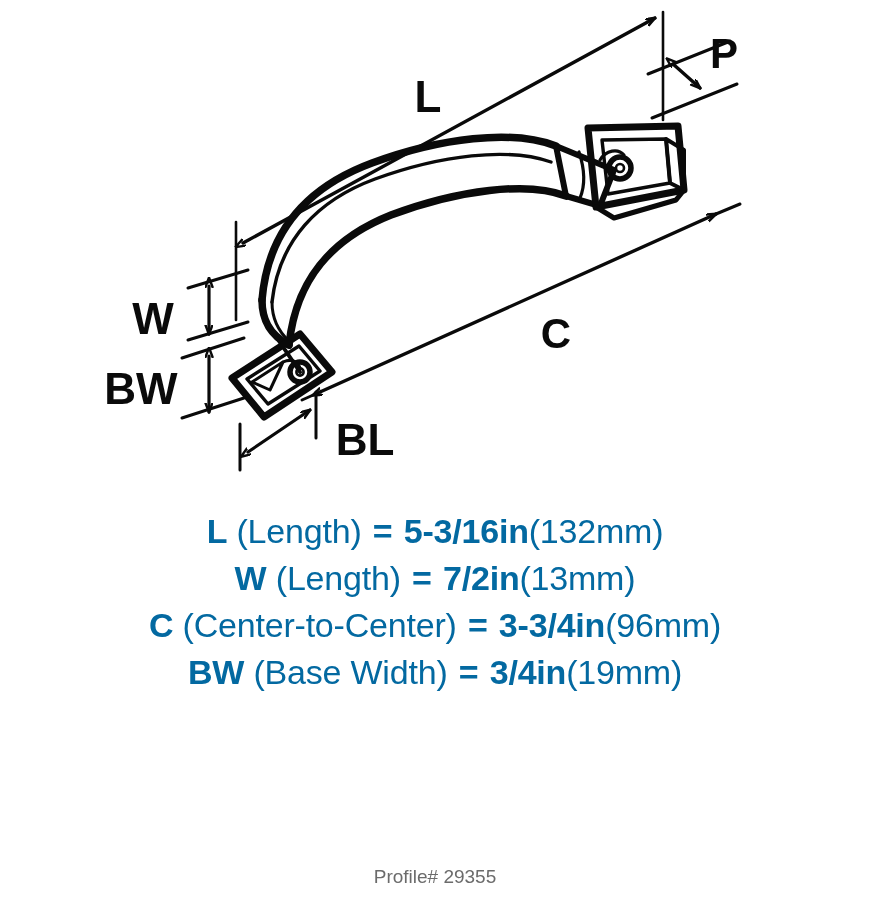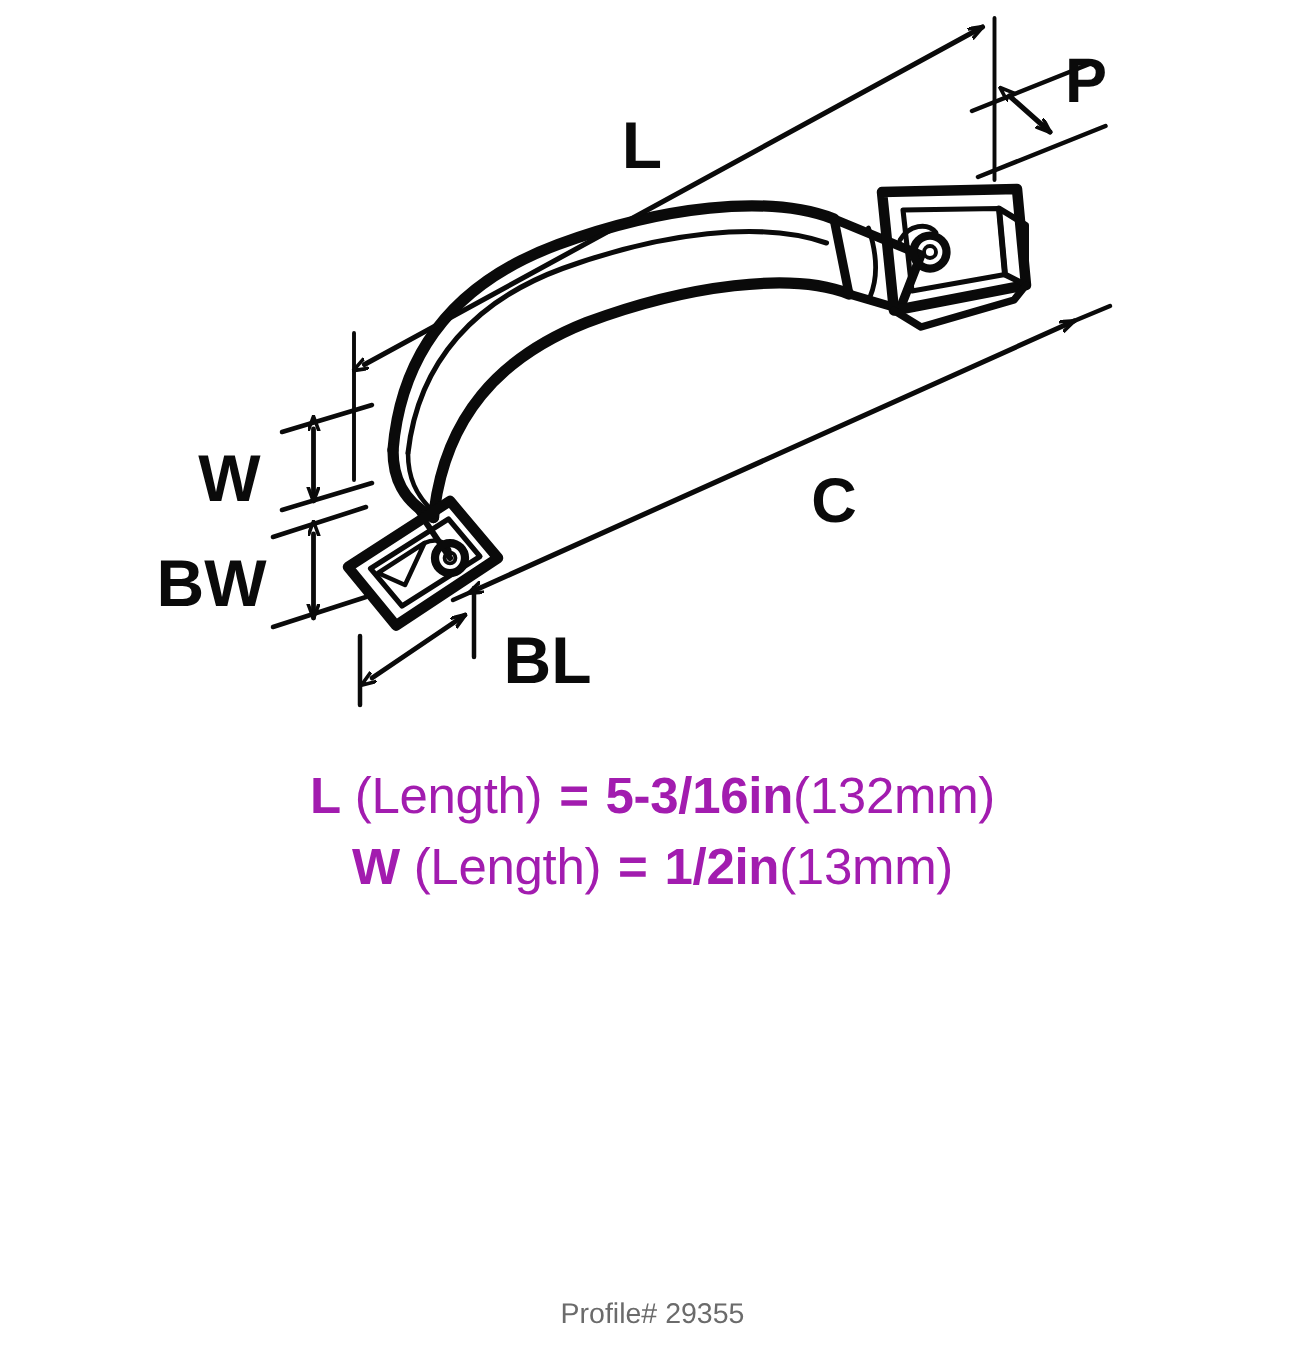--- a/index.html
+++ b/index.html
@@ -40,21 +40,21 @@
     position: absolute;
     left: 0;
     top: 508px;
     width: 870px;
     text-align: center;
   }
   .spec-row {
     font-size: 34px;
     line-height: 47px;
     white-space: nowrap;
-    color: #a21caf;
+    color: #0369a1;
     letter-spacing: -0.2px;
   }
   .spec-key {
     font-weight: bold;
   }
   .spec-name {
     font-weight: normal;
   }
   .spec-eq {
     font-weight: bold;
@@ -203,17 +203,29 @@
   <div class="spec-row">
     <span class="spec-key">L</span>
     <span class="spec-name">(Length)</span>
     <span class="spec-eq">=</span>
     <span class="spec-imperial">5-3/16in</span><span class="spec-metric">(132mm)</span>
   </div>
   <div class="spec-row">
     <span class="spec-key">W</span>
     <span class="spec-name">(Length)</span>
     <span class="spec-eq">=</span>
-    <span class="spec-imperial">1/2in</span><span class="spec-metric">(13mm)</span>
+    <span class="spec-imperial">7/2in</span><span class="spec-metric">(13mm)</span>
+  </div>
+  <div class="spec-row">
+    <span class="spec-key">C</span>
+    <span class="spec-name">(Center-to-Center)</span>
+    <span class="spec-eq">=</span>
+    <span class="spec-imperial">3-3/4in</span><span class="spec-metric">(96mm)</span>
+  </div>
+  <div class="spec-row">
+    <span class="spec-key">BW</span>
+    <span class="spec-name">(Base Width)</span>
+    <span class="spec-eq">=</span>
+    <span class="spec-imperial">3/4in</span><span class="spec-metric">(19mm)</span>
   </div>
 </div>
 
 <div id="profile-caption">Profile# 29355</div>
 
 </body></html>

